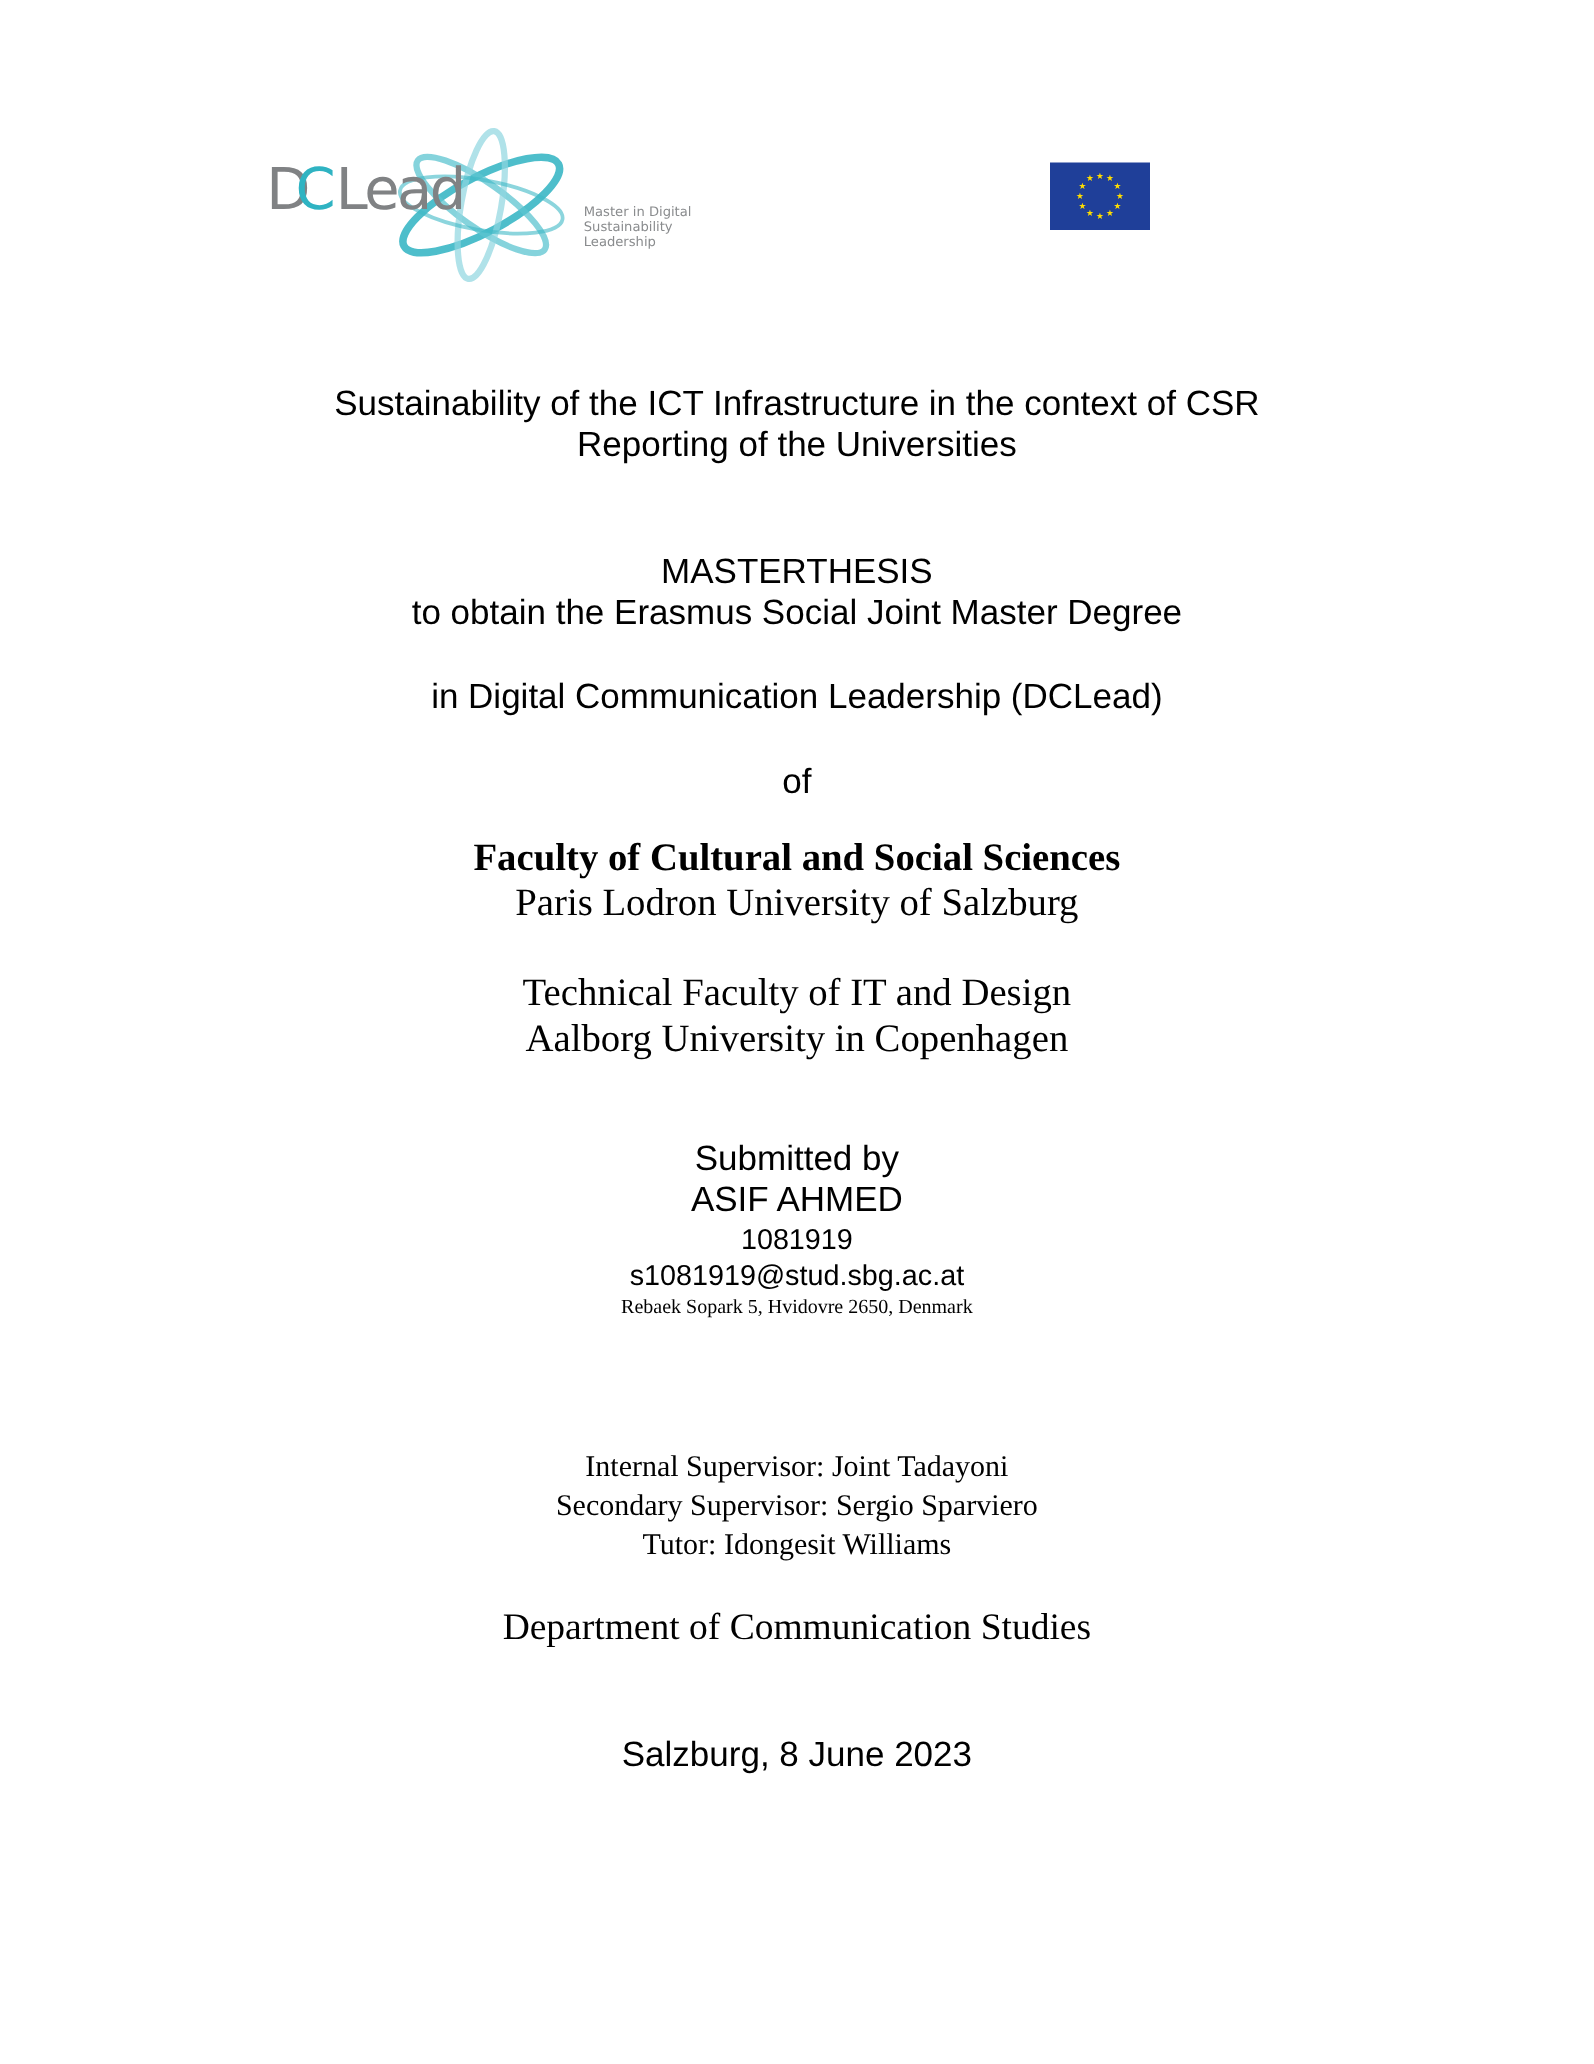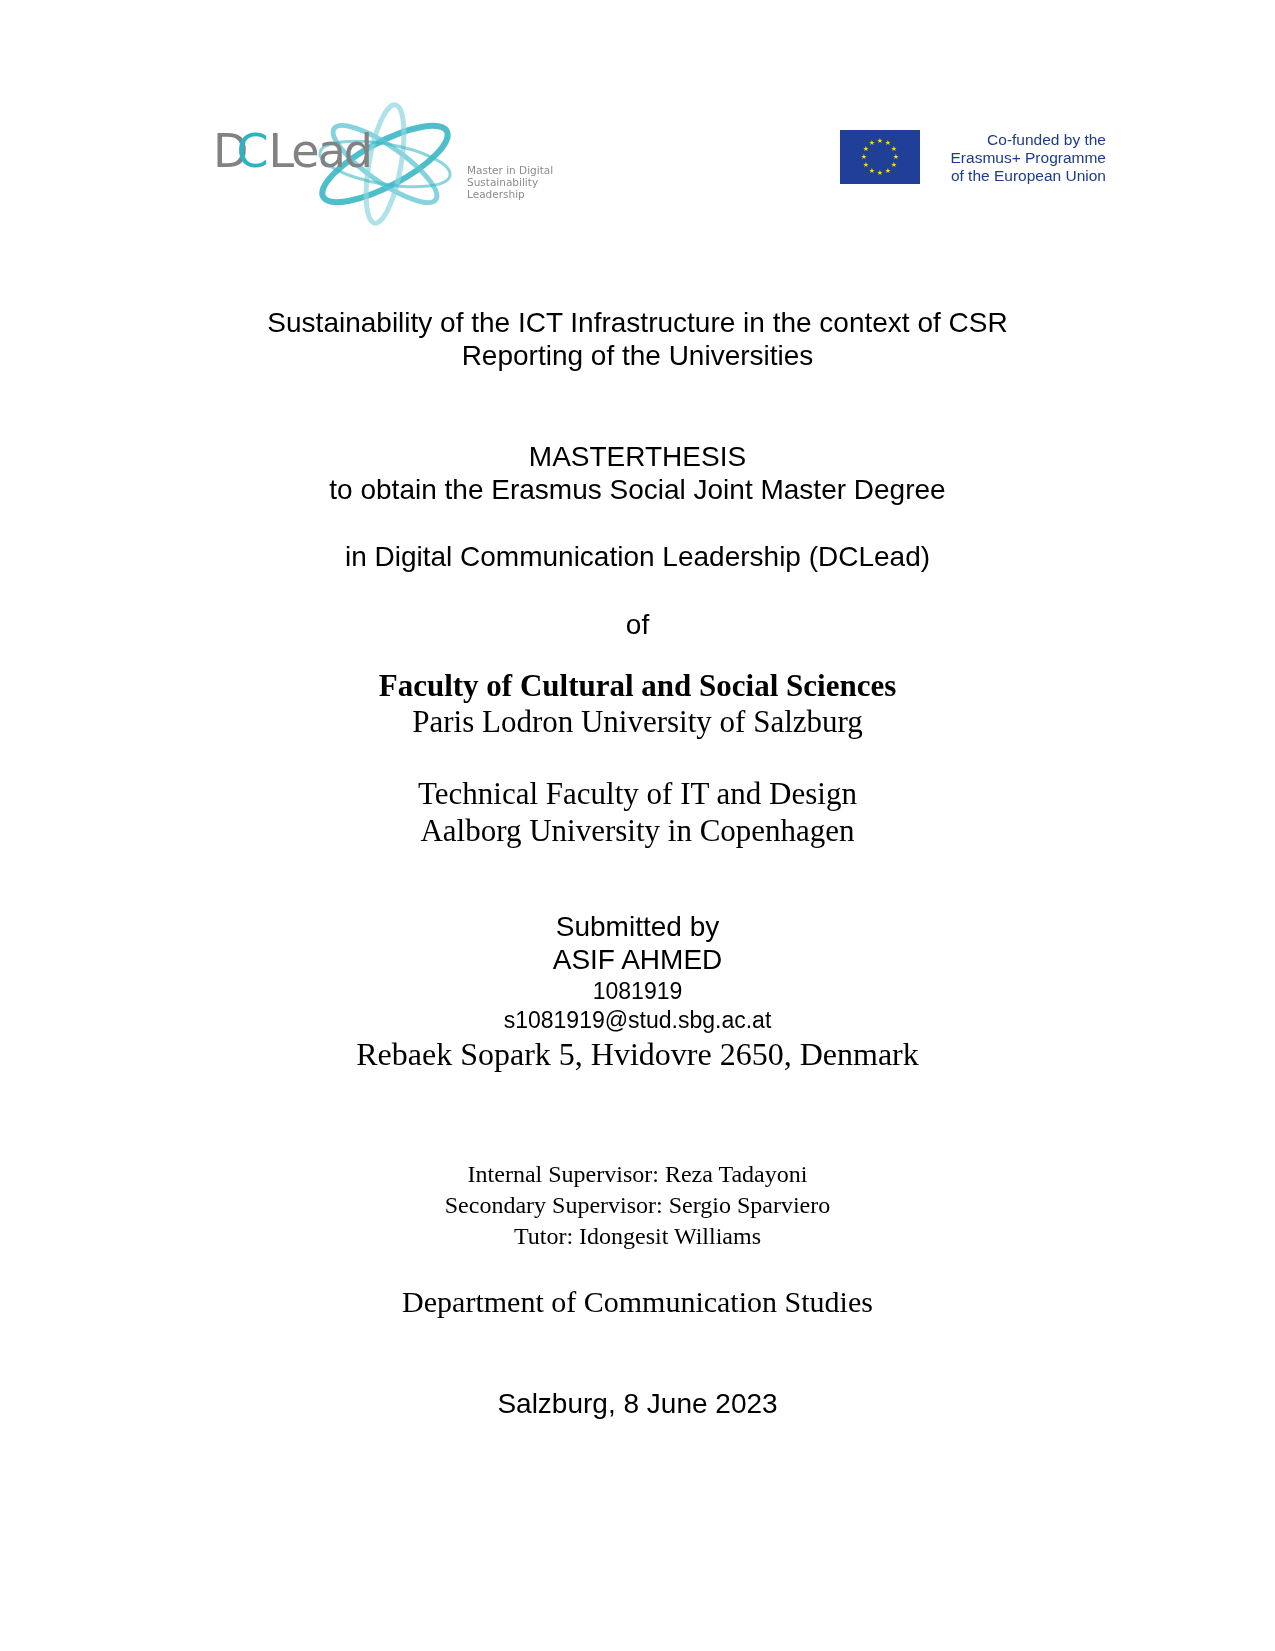--- a/index.html
+++ b/index.html
@@ -55,45 +55,40 @@
         <text x="48" y="43">★</text>
         <text x="40" y="45">★</text>
         <text x="32" y="43">★</text>
         <text x="26" y="37">★</text>
         <text x="24" y="29">★</text>
         <text x="26" y="21">★</text>
         <text x="32" y="15">★</text>
       </g>
     </svg>
   </div>
-  <div class="eu-text">
-    <div>Co-funded by the</div>
-    <div>Erasmus+ Programme</div>
-    <div>of the European Union</div>
-  </div>
 </div>
 
 <div class="line sans" style="top:309px; font-size:28px;">Sustainability of the ICT Infrastructure in the context of CSR</div>
 <div class="line sans" style="top:342px; font-size:28px;">Reporting of the Universities</div>
 
 <div class="line sans" style="top:443px; font-size:28px;">MASTERTHESIS</div>
 <div class="line sans" style="top:476px; font-size:28px;">to obtain the Erasmus Social Joint Master Degree</div>
 <div class="line sans" style="top:543px; font-size:28px;">in Digital Communication Leadership (DCLead)</div>
 <div class="line sans" style="top:611px; font-size:28px;">of</div>
 
 <div class="line serif" style="top:670px; font-size:31px; font-weight:bold;">Faculty of Cultural and Social Sciences</div>
 <div class="line serif" style="top:706px; font-size:31px;">Paris Lodron University of Salzburg</div>
 <div class="line serif" style="top:778px; font-size:31px;">Technical Faculty of IT and Design</div>
 <div class="line serif" style="top:815px; font-size:31px;">Aalborg University in Copenhagen</div>
 
 <div class="line sans" style="top:913px; font-size:28px;">Submitted by</div>
 <div class="line sans" style="top:946px; font-size:28px;">ASIF AHMED</div>
 <div class="line sans" style="top:980px; font-size:23px;text-align:center;">1081919</div>
 <div class="line sans" style="top:1009px; font-size:23px;">s1081919@stud.sbg.ac.at</div>
-<div class="line serif" style="top:1038px; font-size:32px;">Rebaek Sopark 5, Hvidovre 2650, Denmark</div>
+<div class="line serif" style="top:1038px; font-size:16px;">Rebaek Sopark 5, Hvidovre 2650, Denmark</div>
 
-<div class="line serif" style="top:1162px; font-size:24px;">Internal Supervisor: Reza Tadayoni</div>
+<div class="line serif" style="top:1162px; font-size:24px;">Internal Supervisor: Joint Tadayoni</div>
 <div class="line serif" style="top:1193px; font-size:24px;">Secondary Supervisor: Sergio Sparviero</div>
 <div class="line serif" style="top:1224px; font-size:24px;">Tutor: Idongesit Williams</div>
 
 <div class="line serif" style="top:1287px; font-size:30px;">Department of Communication Studies</div>
 
 <div class="line sans" style="top:1390px; font-size:28px;">Salzburg, 8 June 2023</div>
 
 </body></html>

